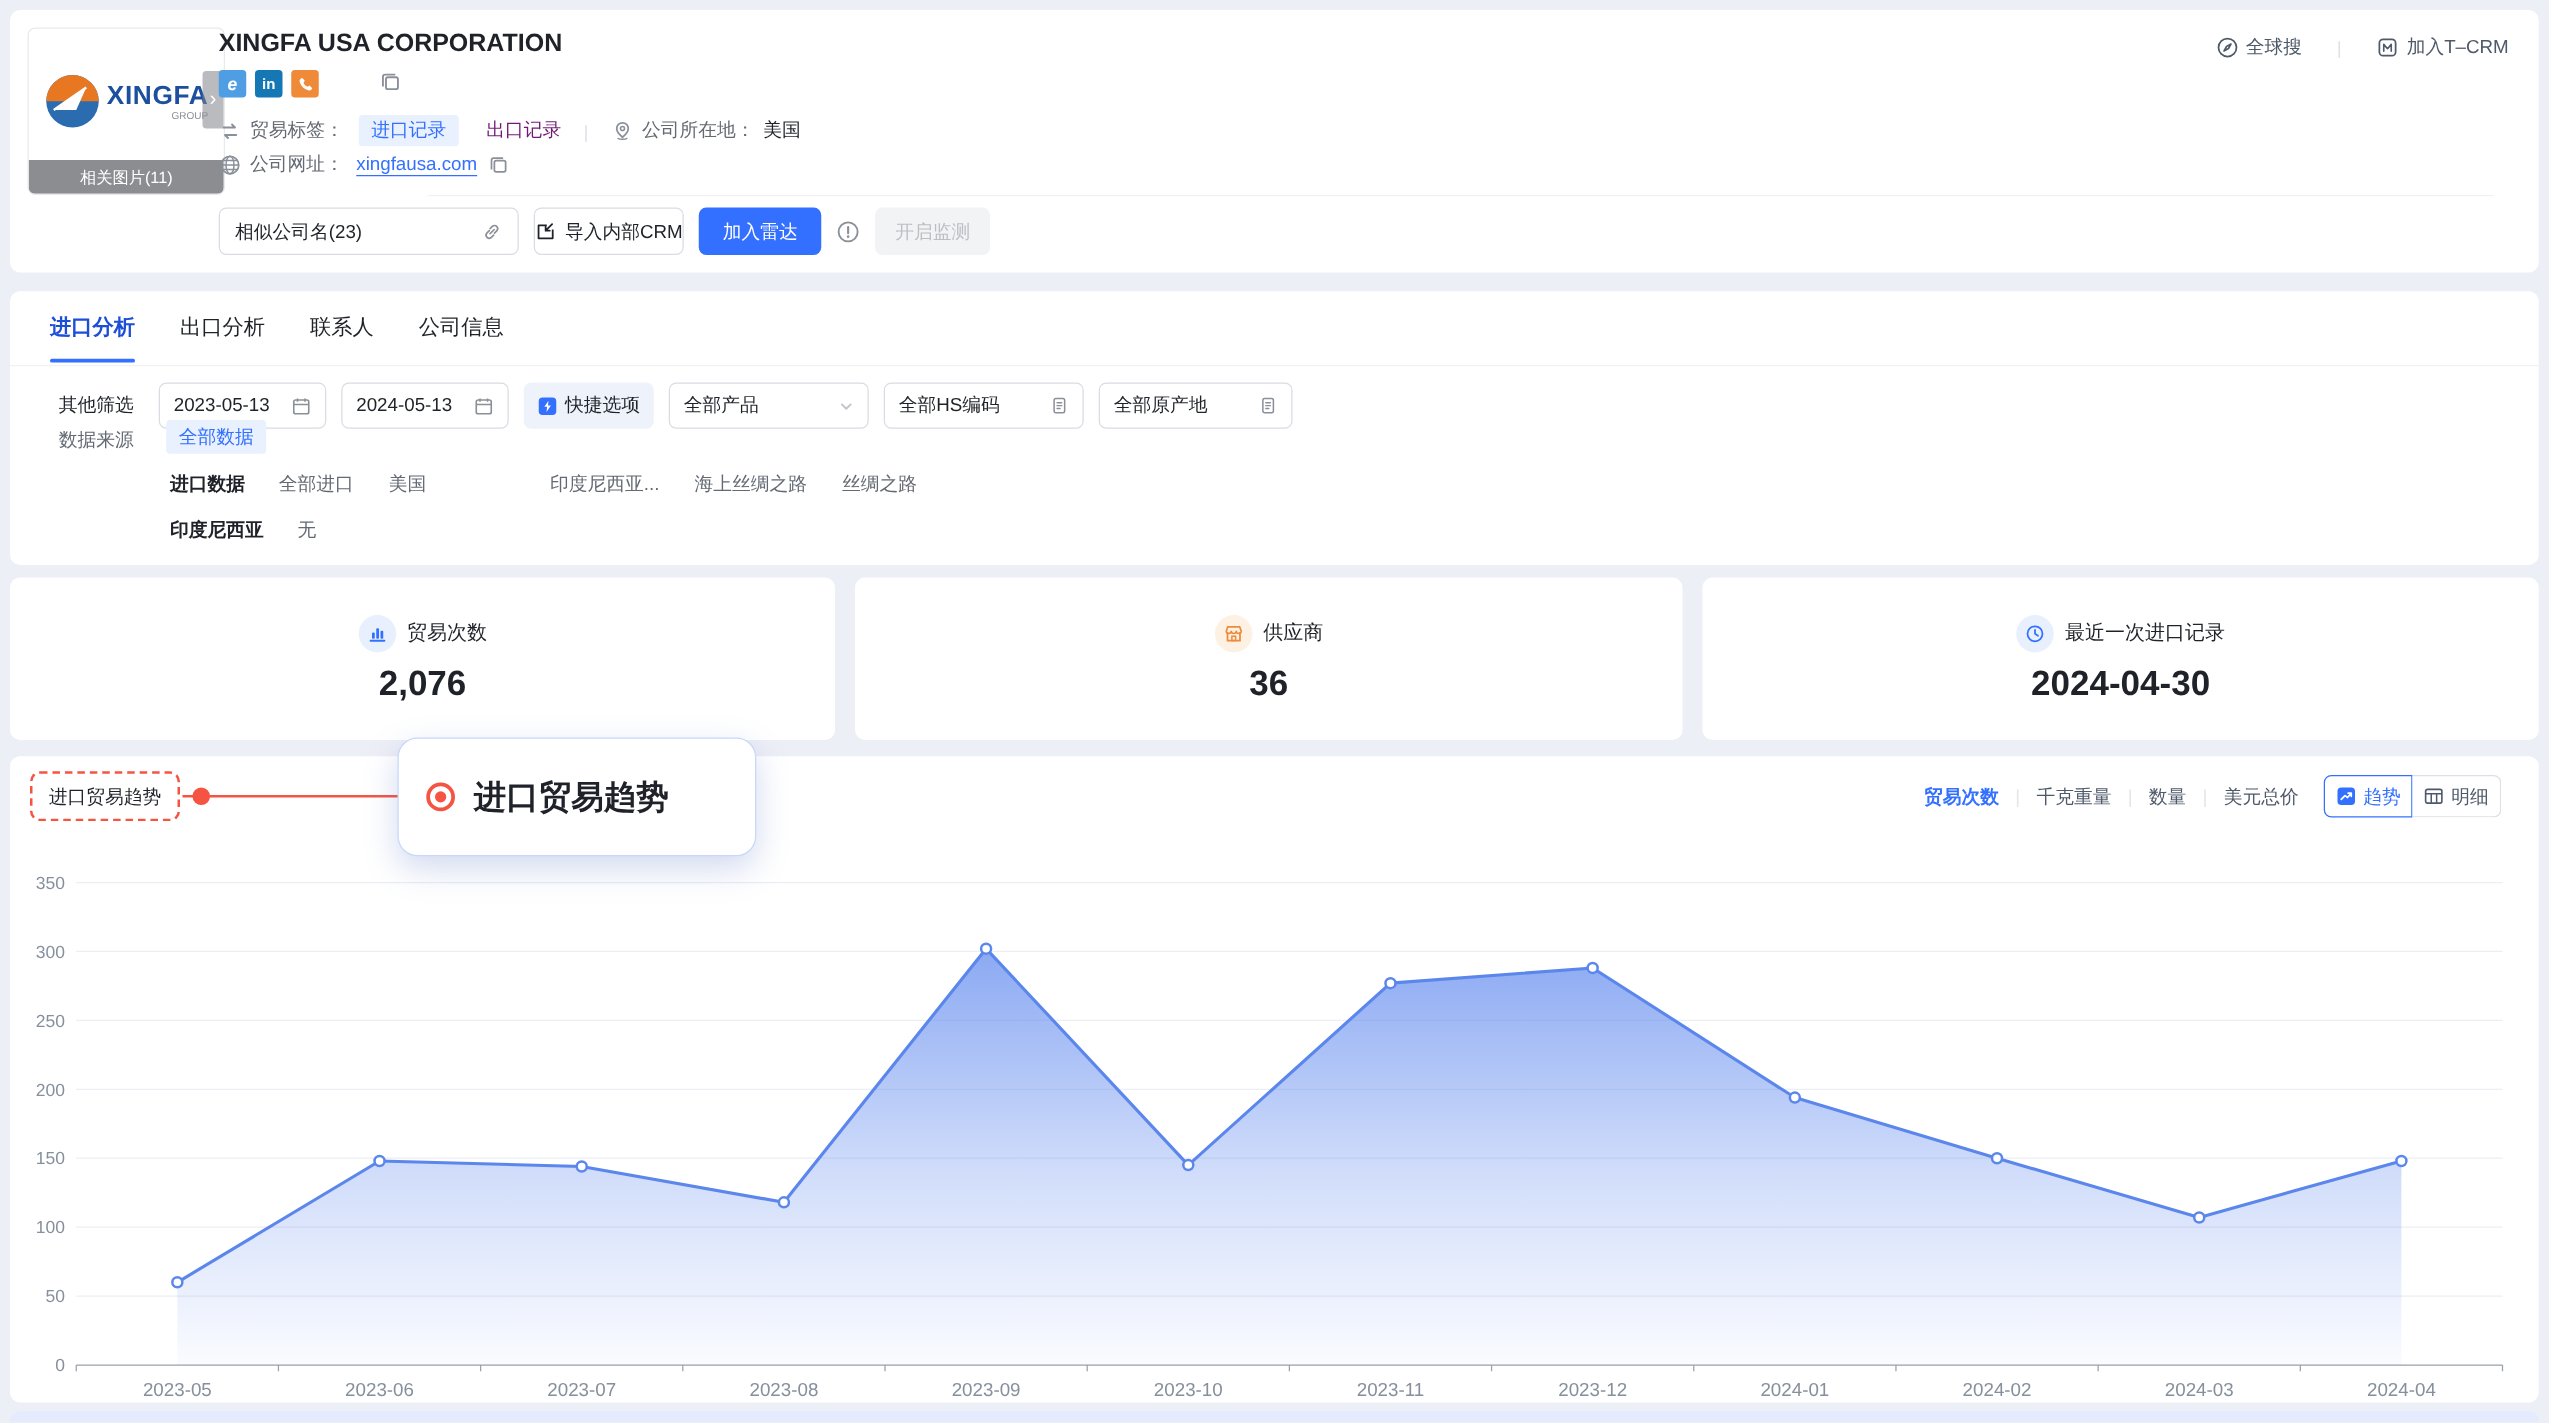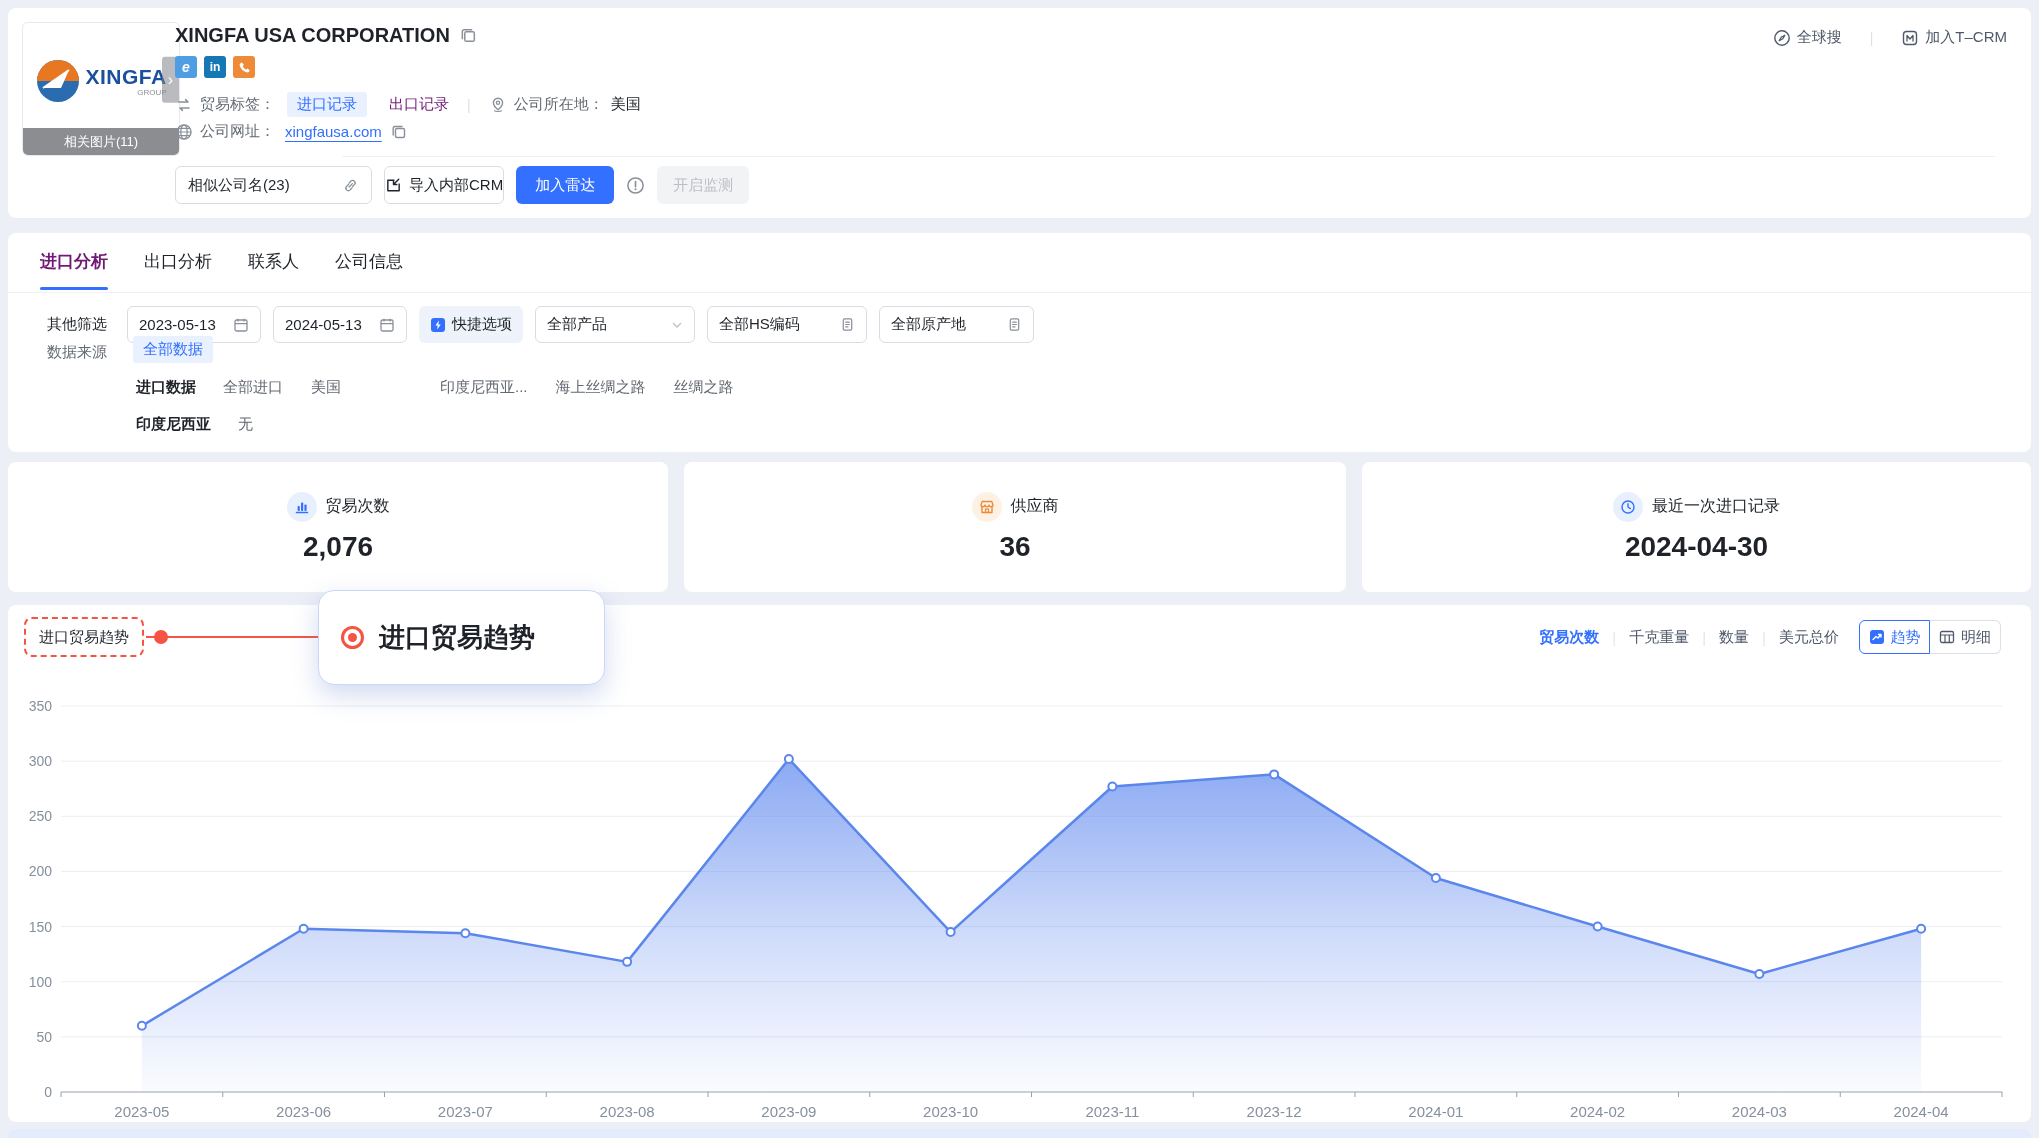--- a/index.html
+++ b/index.html
@@ -19,54 +19,54 @@
   .logo-art { position:absolute; inset:0; display:flex; align-items:center; justify-content:center; gap:4px; padding-bottom:16px;}
   .logo-text { line-height:1; }
   .logo-text .brand { font-size:21px; font-weight:700; color:#1c4f9e; letter-spacing:.5px;}
   .logo-text .sub { font-size:8px; color:#8a9099; text-align:right; display:block; margin-top:2px;}
   .logo-next { position:absolute; right:0; top:50%; transform:translateY(-70%); width:17px; height:46px;
     background:rgba(130,132,136,.55); color:#fff; display:flex; align-items:center; justify-content:center;
     font-size:16px; border-radius:3px 0 0 3px; cursor:pointer;}
   .logo-caption { position:absolute; left:0; right:0; bottom:0; height:27px; background:rgba(110,112,116,.8);
     color:#fff; font-size:13px; display:flex; align-items:center; justify-content:center;}
   .header-main { position:absolute; left:167px; top:0; right:20px; }
-  .name-row { position:absolute; top:16px; left:0; display:flex; align-items:center; gap:10px;}
+  .name-row { position:absolute; top:16px; left:0; display:flex; align-items:center; gap:10px;flex-direction:column;}
   .name-row h1 { font-size:20px; font-weight:600; color:#1f2329;}
   .social-row { position:absolute; top:48px; left:0; display:flex; gap:7px;}
   .social { width:22px; height:22px; border-radius:3px; display:flex; align-items:center; justify-content:center;
     color:#fff; font-weight:700; font-size:12px; cursor:pointer;}
   .social.e { background:#4f9ee3; font-style:italic; font-size:14px;}
   .social.in { background:#1677b5; }
   .social.ph { background:#ee8a38; }
   .meta-row { position:absolute; top:84px; left:0; display:flex; align-items:center; font-size:15px;}
   .meta-row .lab { color:#646a73; margin-left:7px;}
   .tag-blue { color:#3370ff; background:#e9f1ff; border-radius:3px; padding:3px 10px; margin-left:12px; cursor:pointer;}
   .tag-plain { color:#701a75; margin-left:22px; cursor:pointer;}
   .v-sep { color:#dcdfe5; margin:0 18px; font-size:14px;}
   .meta-row .val { color:#1f2329; margin-left:7px; font-weight:500;}
   .site-row { position:absolute; top:114px; left:0; display:flex; align-items:center; font-size:15px;}
   .site-row .lab { color:#646a73; margin:0 10px 0 7px;}
   .site-link { color:#3370ff; text-decoration:underline; text-underline-offset:4px; cursor:pointer; margin-right:9px;}
   .h-divider { position:absolute; left:167px; right:16px; top:148px; height:1px; background:#f0f1f4;}
   .actions-row { position:absolute; left:167px; top:158px; display:flex; align-items:center; gap:12px;}
-  .similar-box { width:197px; height:38px; border:1px solid #d9dce3; border-radius:6px; padding:0 12px;
+  .similar-box { width:240px; height:38px; border:1px solid #d9dce3; border-radius:6px; padding:0 12px;
     display:flex; align-items:center; justify-content:space-between; font-size:15px; cursor:pointer;}
   .btn { height:38px; border-radius:6px; display:flex; align-items:center; gap:7px; font-size:15px; cursor:pointer;}
   .btn.outline { border:1px solid #d9dce3; background:#fff; padding:0 0; color:#1f2329;}
   .btn.primary { background:#3370ff; color:#fff; padding:0 19px; border:none;}
   .btn.disabled { background:#f2f3f5; color:#bbbfc4; padding:0 16px; border:none; cursor:default;}
   .header-right { position:absolute; right:24px; top:20px; display:flex; align-items:center; gap:10px;
     font-size:15px; color:#4e5969;}
   .header-right .item { display:flex; align-items:center; gap:6px; cursor:pointer;}
 
   
   #analysis-card { left:8px; top:233px; width:2023px; height:219px; }
   .tabs { position:absolute; left:32px; top:0; height:57px; display:flex; gap:36px; align-items:center;}
   .tab { font-size:17px; color:#1f2329; cursor:pointer; position:relative; height:100%; display:flex; align-items:center;}
-  .tab.active { color:#701a75; font-weight:600;}
+  .tab.active { color:#1d4ed8; font-weight:600;}
   .tab.active::after { content:""; position:absolute; left:0; right:0; bottom:0; height:3px; background:#3370ff; border-radius:2px;}
   .tabs-divider { position:absolute; left:0; right:0; top:59px; height:1px; background:#f0f1f4;}
   .filter-row { position:absolute; left:39px; top:73px; display:flex; align-items:center; gap:12px; font-size:15px;}
   .filter-label { color:#1f2329; margin-right:8px;}
   .fbox { height:37px; border:1px solid #d9dce3; border-radius:6px; background:#fff; display:flex;
     align-items:center; justify-content:space-between; padding:0 11px; color:#1f2329; cursor:pointer;}
   .fbox.date { width:134px;}
   .fbox.sel { width:160px;}
   .quick-chip { height:37px; background:#eef3fb; border-radius:6px; display:flex; align-items:center;
     gap:6px; padding:0 11px; cursor:pointer; color:#1f2329;}

